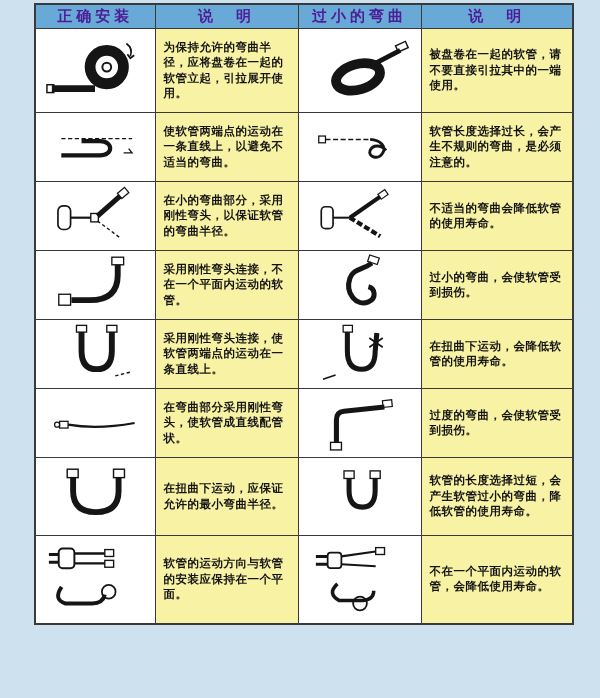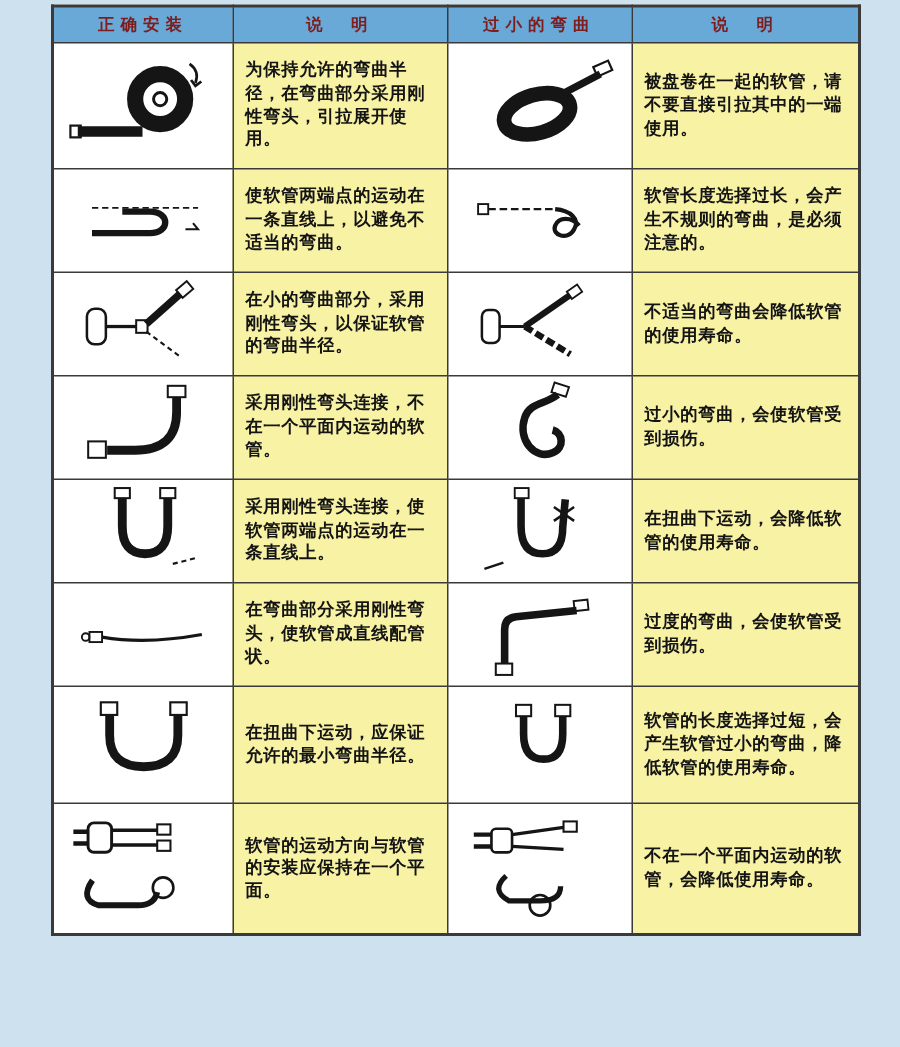--- a/index.html
+++ b/index.html
@@ -25,21 +25,21 @@
   }
   table.install-table{
     border-collapse:collapse;
     width:538px;table-layout:fixed;
     background:var(--cell-bg);
   }
   table.install-table, th, td{border:1px solid var(--border);}
   table.install-table{border:2px solid var(--border);}
   th{
     background:var(--header-bg);
-    font-size:11px;font-weight:bold;color:#7f1d1d;
+    font-size:15px;font-weight:bold;color:#4c1d95;
     height:24px;padding:2px 0;letter-spacing:4px;
   }
   td.img-cell{
     background:var(--cell-bg);
     text-align:center;vertical-align:middle;padding:2px;
   }
   td.note-cell{
     background:var(--note-bg);
     vertical-align:middle;padding:0;
   }
@@ -75,21 +75,21 @@
         <tr class="row-tall" style="height: 84px;">
           <td class="img-cell"><svg class="cell-icon" viewBox="0 0 104 76">
               <circle cx="64" cy="34" r="17" fill="none" stroke="#151515" stroke-width="11"></circle>
               <circle cx="64" cy="34" r="4.5" fill="none" stroke="#151515" stroke-width="2"></circle>
               <path d="M8 56 H52" stroke="#151515" stroke-width="7"></path>
               <rect x="3" y="52" width="7" height="8" fill="none" stroke="#151515" stroke-width="1.5"></rect>
               <path d="M84 10 q7 5 4 13" fill="none" stroke="#151515" stroke-width="1.8"></path>
               <path d="M85 21 l3 4 4-3" fill="none" stroke="#151515" stroke-width="1.8"></path>
             </svg></td>
           <td class="note-cell">
-            <div class="note-text">为保持允许的弯曲半径，在弯曲部分采用刚性弯头，引拉展开使用。</div>
+            <div class="note-text">为保持允许的弯曲半径，应将盘卷在一起的软管立起，引拉展开使用。</div>
           </td>
           <td class="img-cell"><svg class="cell-icon" viewBox="0 0 104 76">
               <g transform="rotate(-16 50 44)">
                 <ellipse cx="50" cy="44" rx="23" ry="13" fill="none" stroke="#151515" stroke-width="10"></ellipse>
               </g>
               <path d="M68 30 L93 17" stroke="#151515" stroke-width="5"></path>
               <rect x="89" y="10" width="11" height="7" transform="rotate(-24 94 13)" fill="none" stroke="#151515" stroke-width="1.5"></rect>
             </svg></td>
           <td class="note-cell">
             <div class="note-text">被盘卷在一起的软管，请不要直接引拉其中的一端使用。</div>

